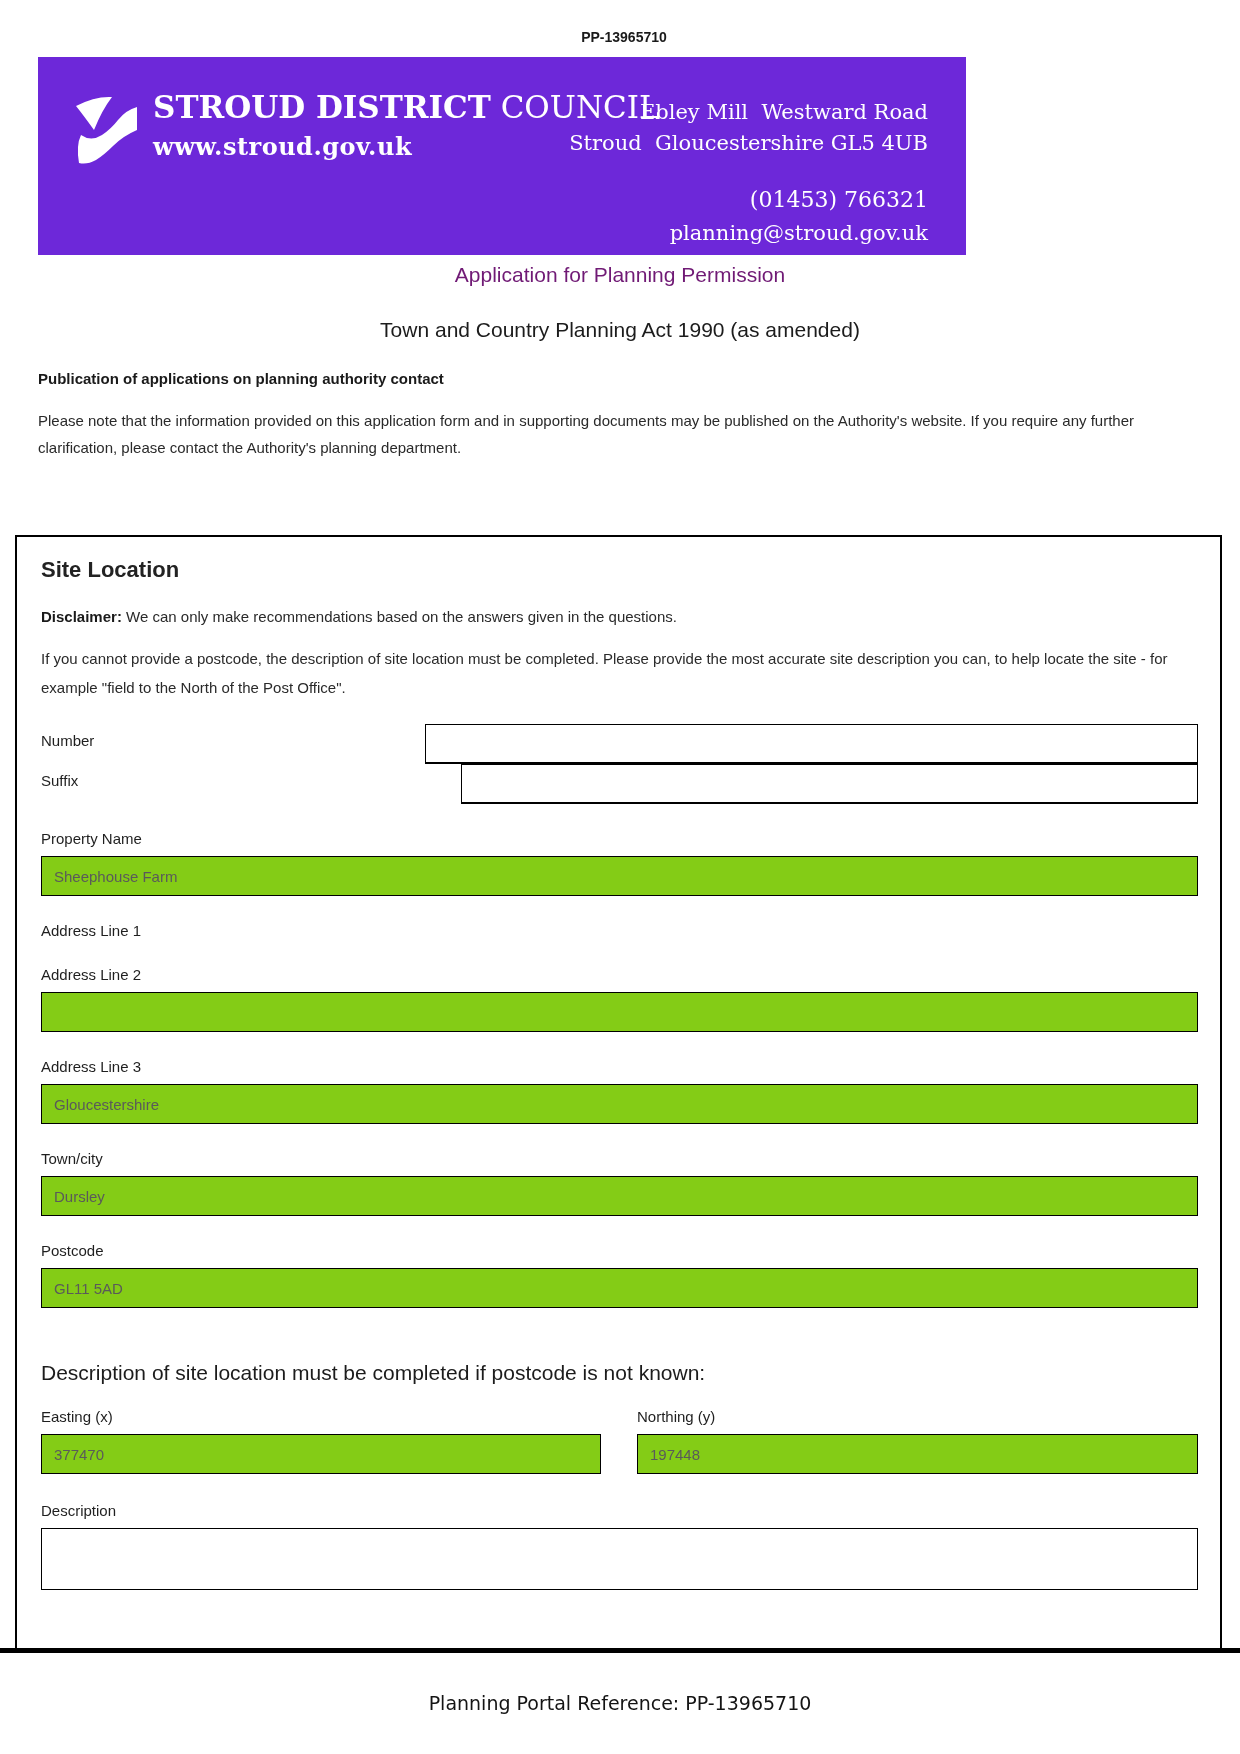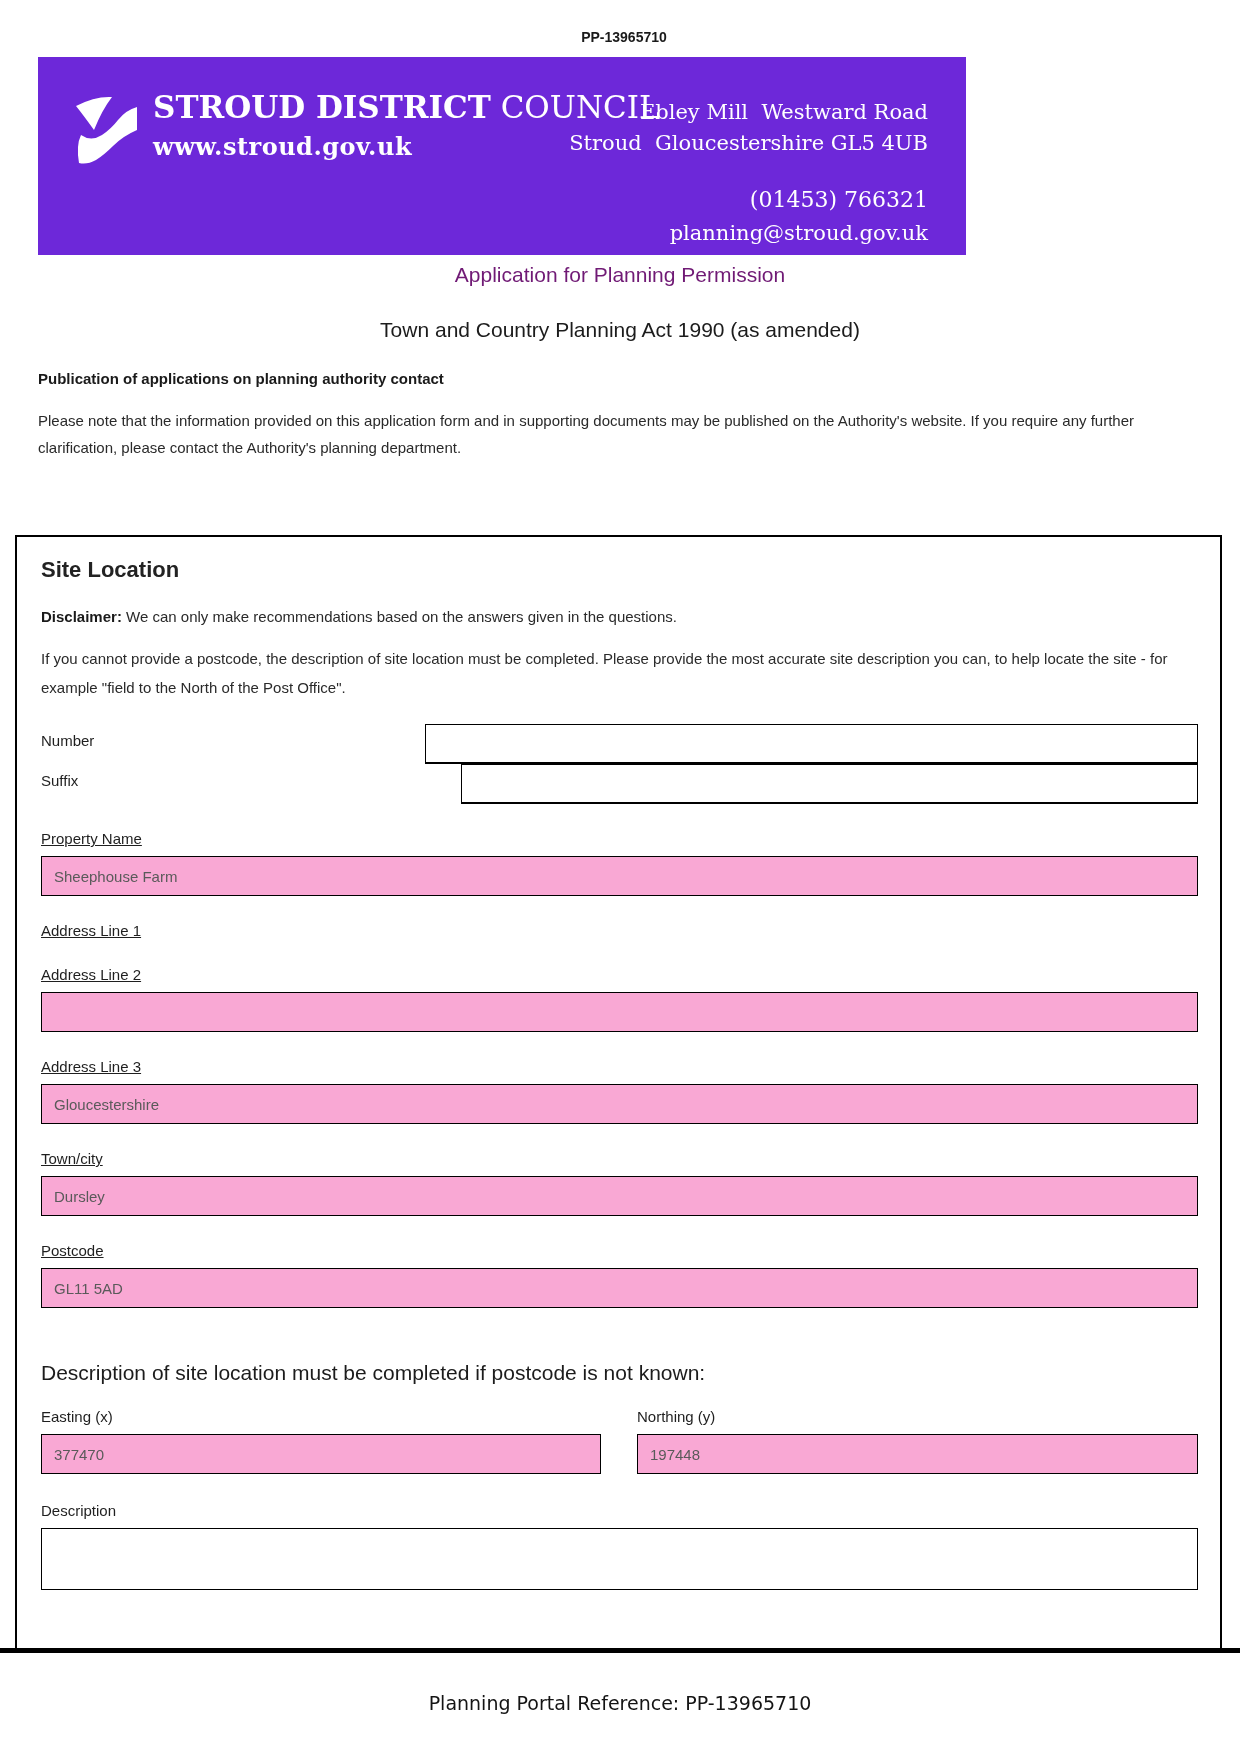--- a/index.html
+++ b/index.html
@@ -66,25 +66,25 @@
   .row-inline + .row-inline { margin-top:0;gap:36px; }
   .row-inline .lbl { width:384px; flex:0 0 384px; font-size:15px; color:#1f1f1f; padding-top:8px; }
   .row-inline input {
     flex:1; height:40px; box-sizing:border-box;
     border:1px solid #000; border-bottom:2px solid #000;
     font-family:"Liberation Sans", sans-serif; font-size:15px; color:#5a5a5a;
     padding:0 12px; background:#fff; outline:none;
   }
 
   .row-stacked { margin-top:26px; }
-  .row-stacked .lbl { font-size:15px; line-height:18px; color:#1f1f1f;text-decoration:underline; }
+  .row-stacked .lbl { font-size:15px; line-height:18px; color:#1f1f1f; }
   .row-stacked input, .coords input {
     display:block; width:100%; height:40px; box-sizing:border-box; margin-top:8px;
     border:1px solid #000; font-family:"Liberation Sans", sans-serif;
-    font-size:15px; color:#5a5a5a; padding:0 12px; background:#f9a8d4; outline:none;
+    font-size:15px; color:#5a5a5a; padding:0 12px; background:#84cc16; outline:none;
   }
 
   .desc-heading { margin-top:52px; font-size:21px; line-height:26px; font-weight:normal; color:#1c1c1c; }
 
   .coords { display:flex; margin-top:22px; }
   .coord-col { width:560px; flex:0 0 560px; }
   .coord-col + .coord-col { margin-left:36px; flex:1 1 auto; width:auto; }
   .coord-col .lbl { font-size:15px; line-height:18px; color:#1f1f1f; }
 
   .row-desc { margin-top:28px; }

